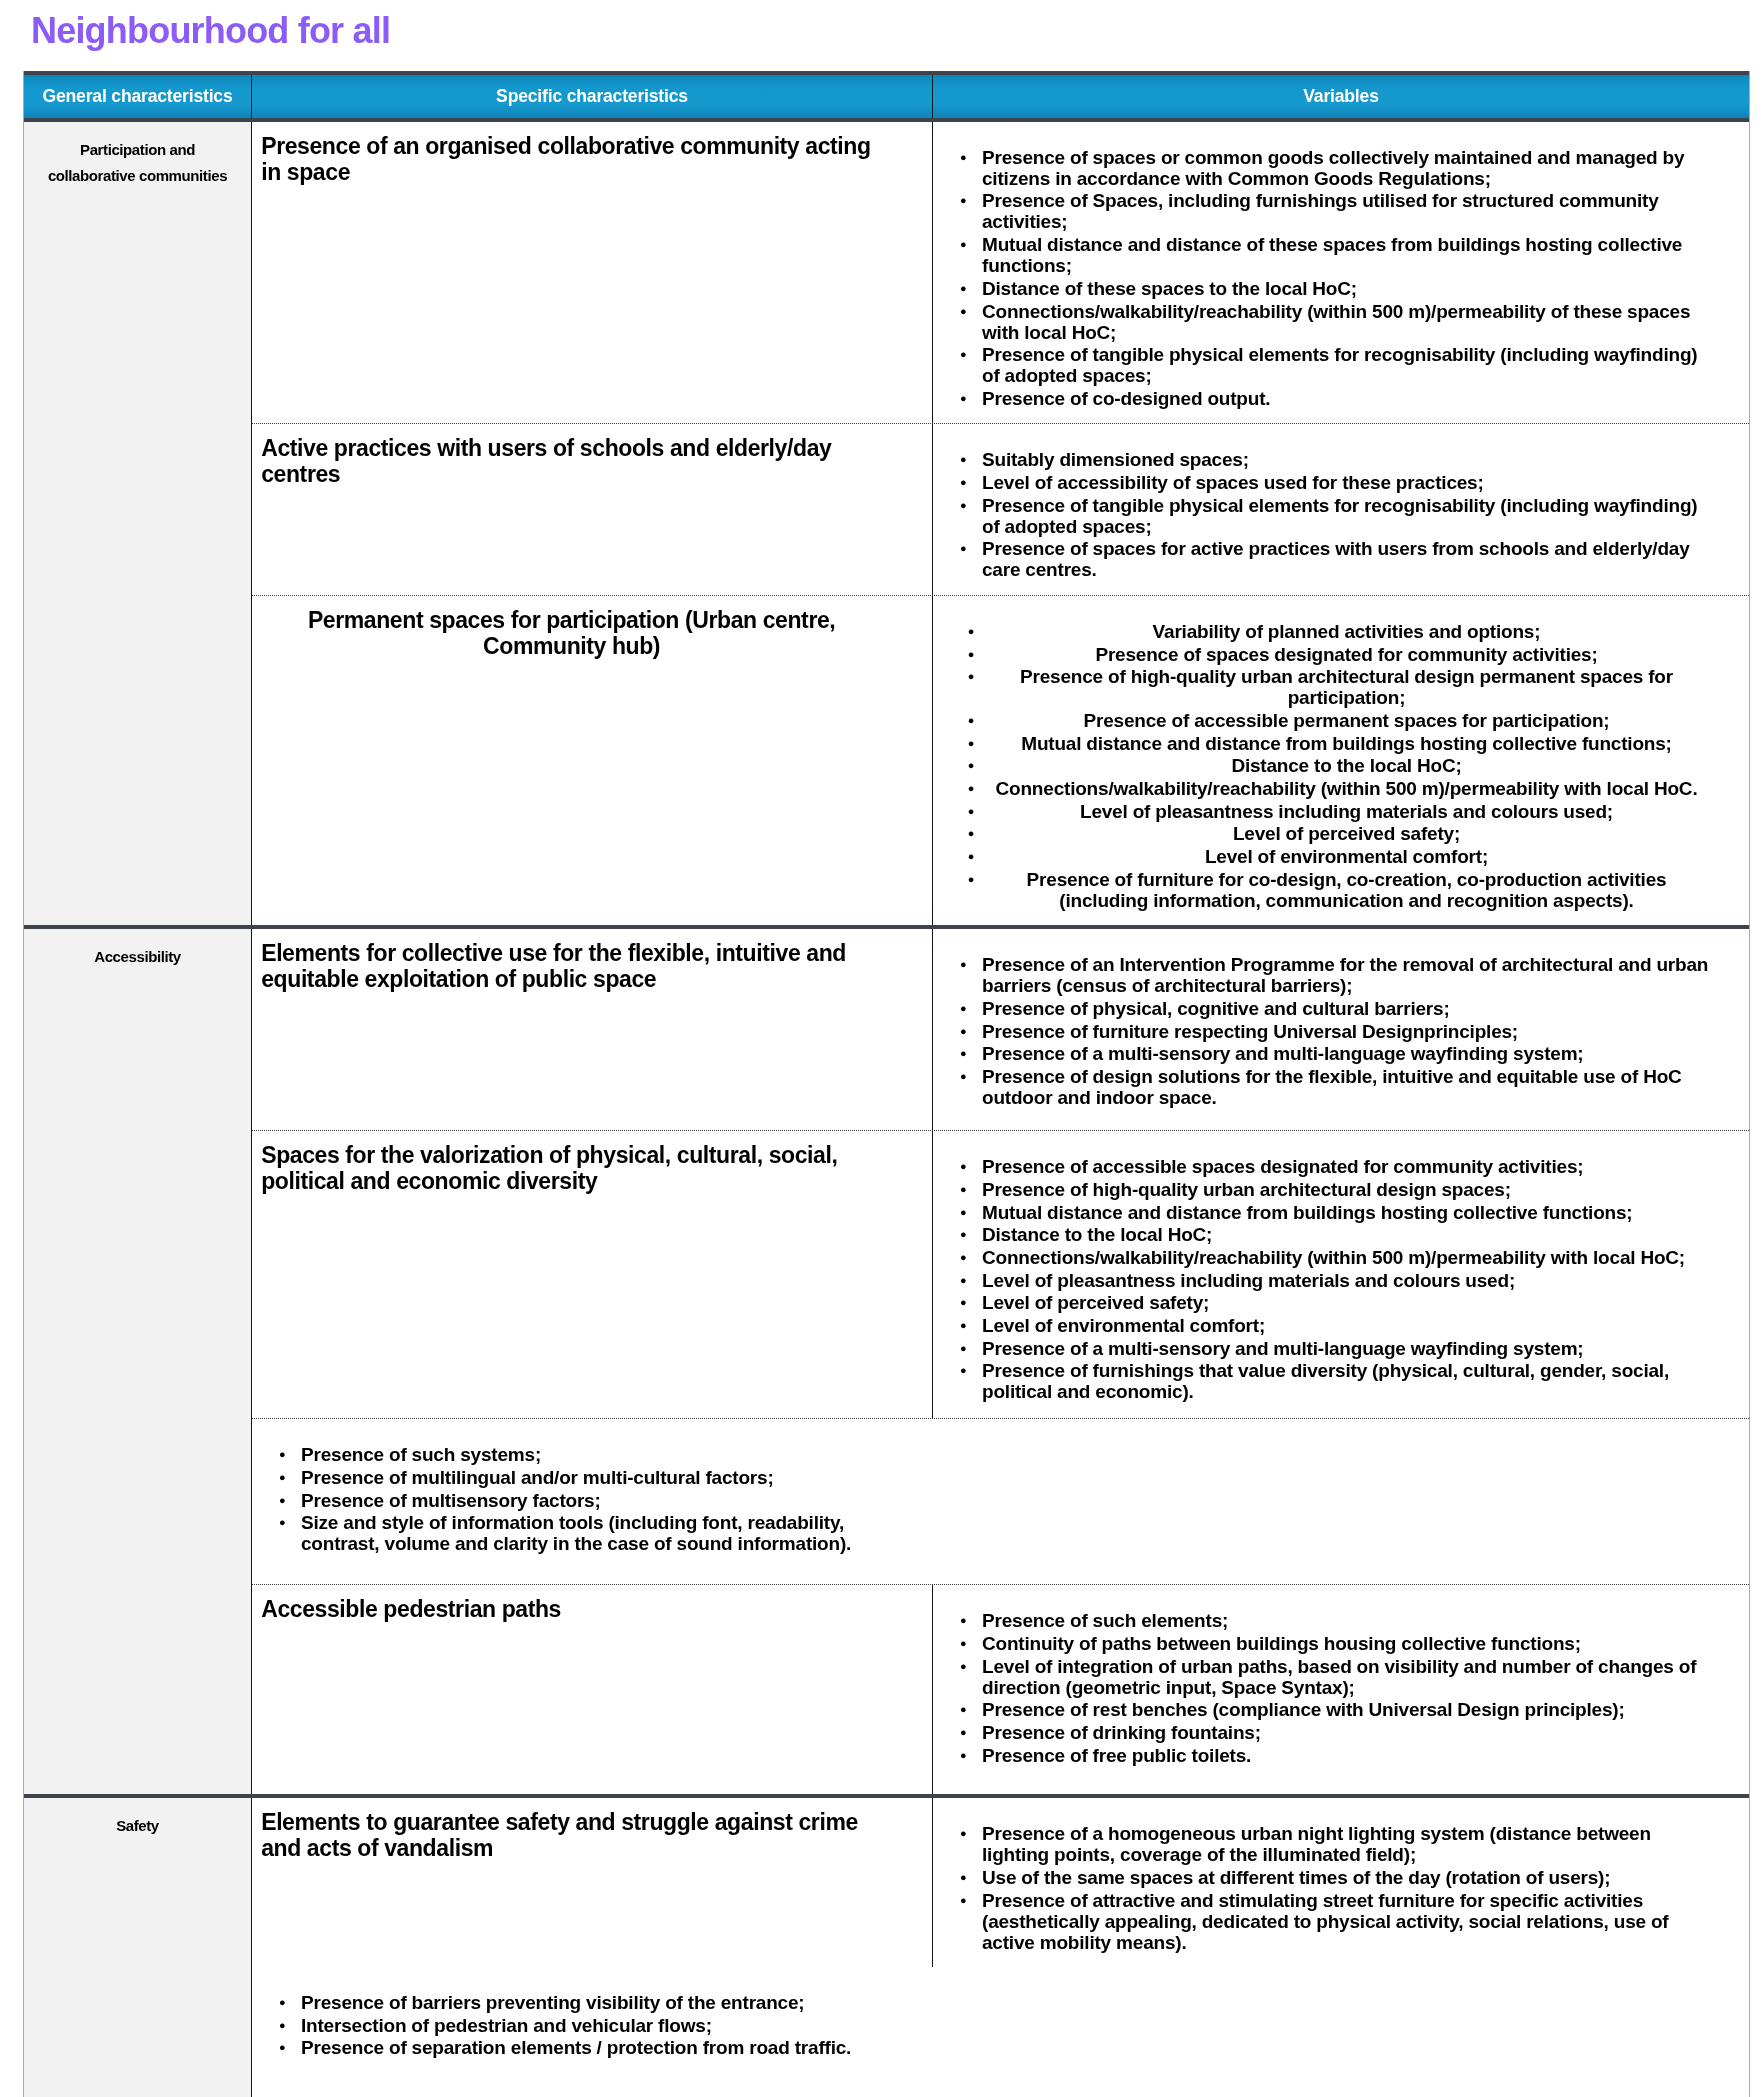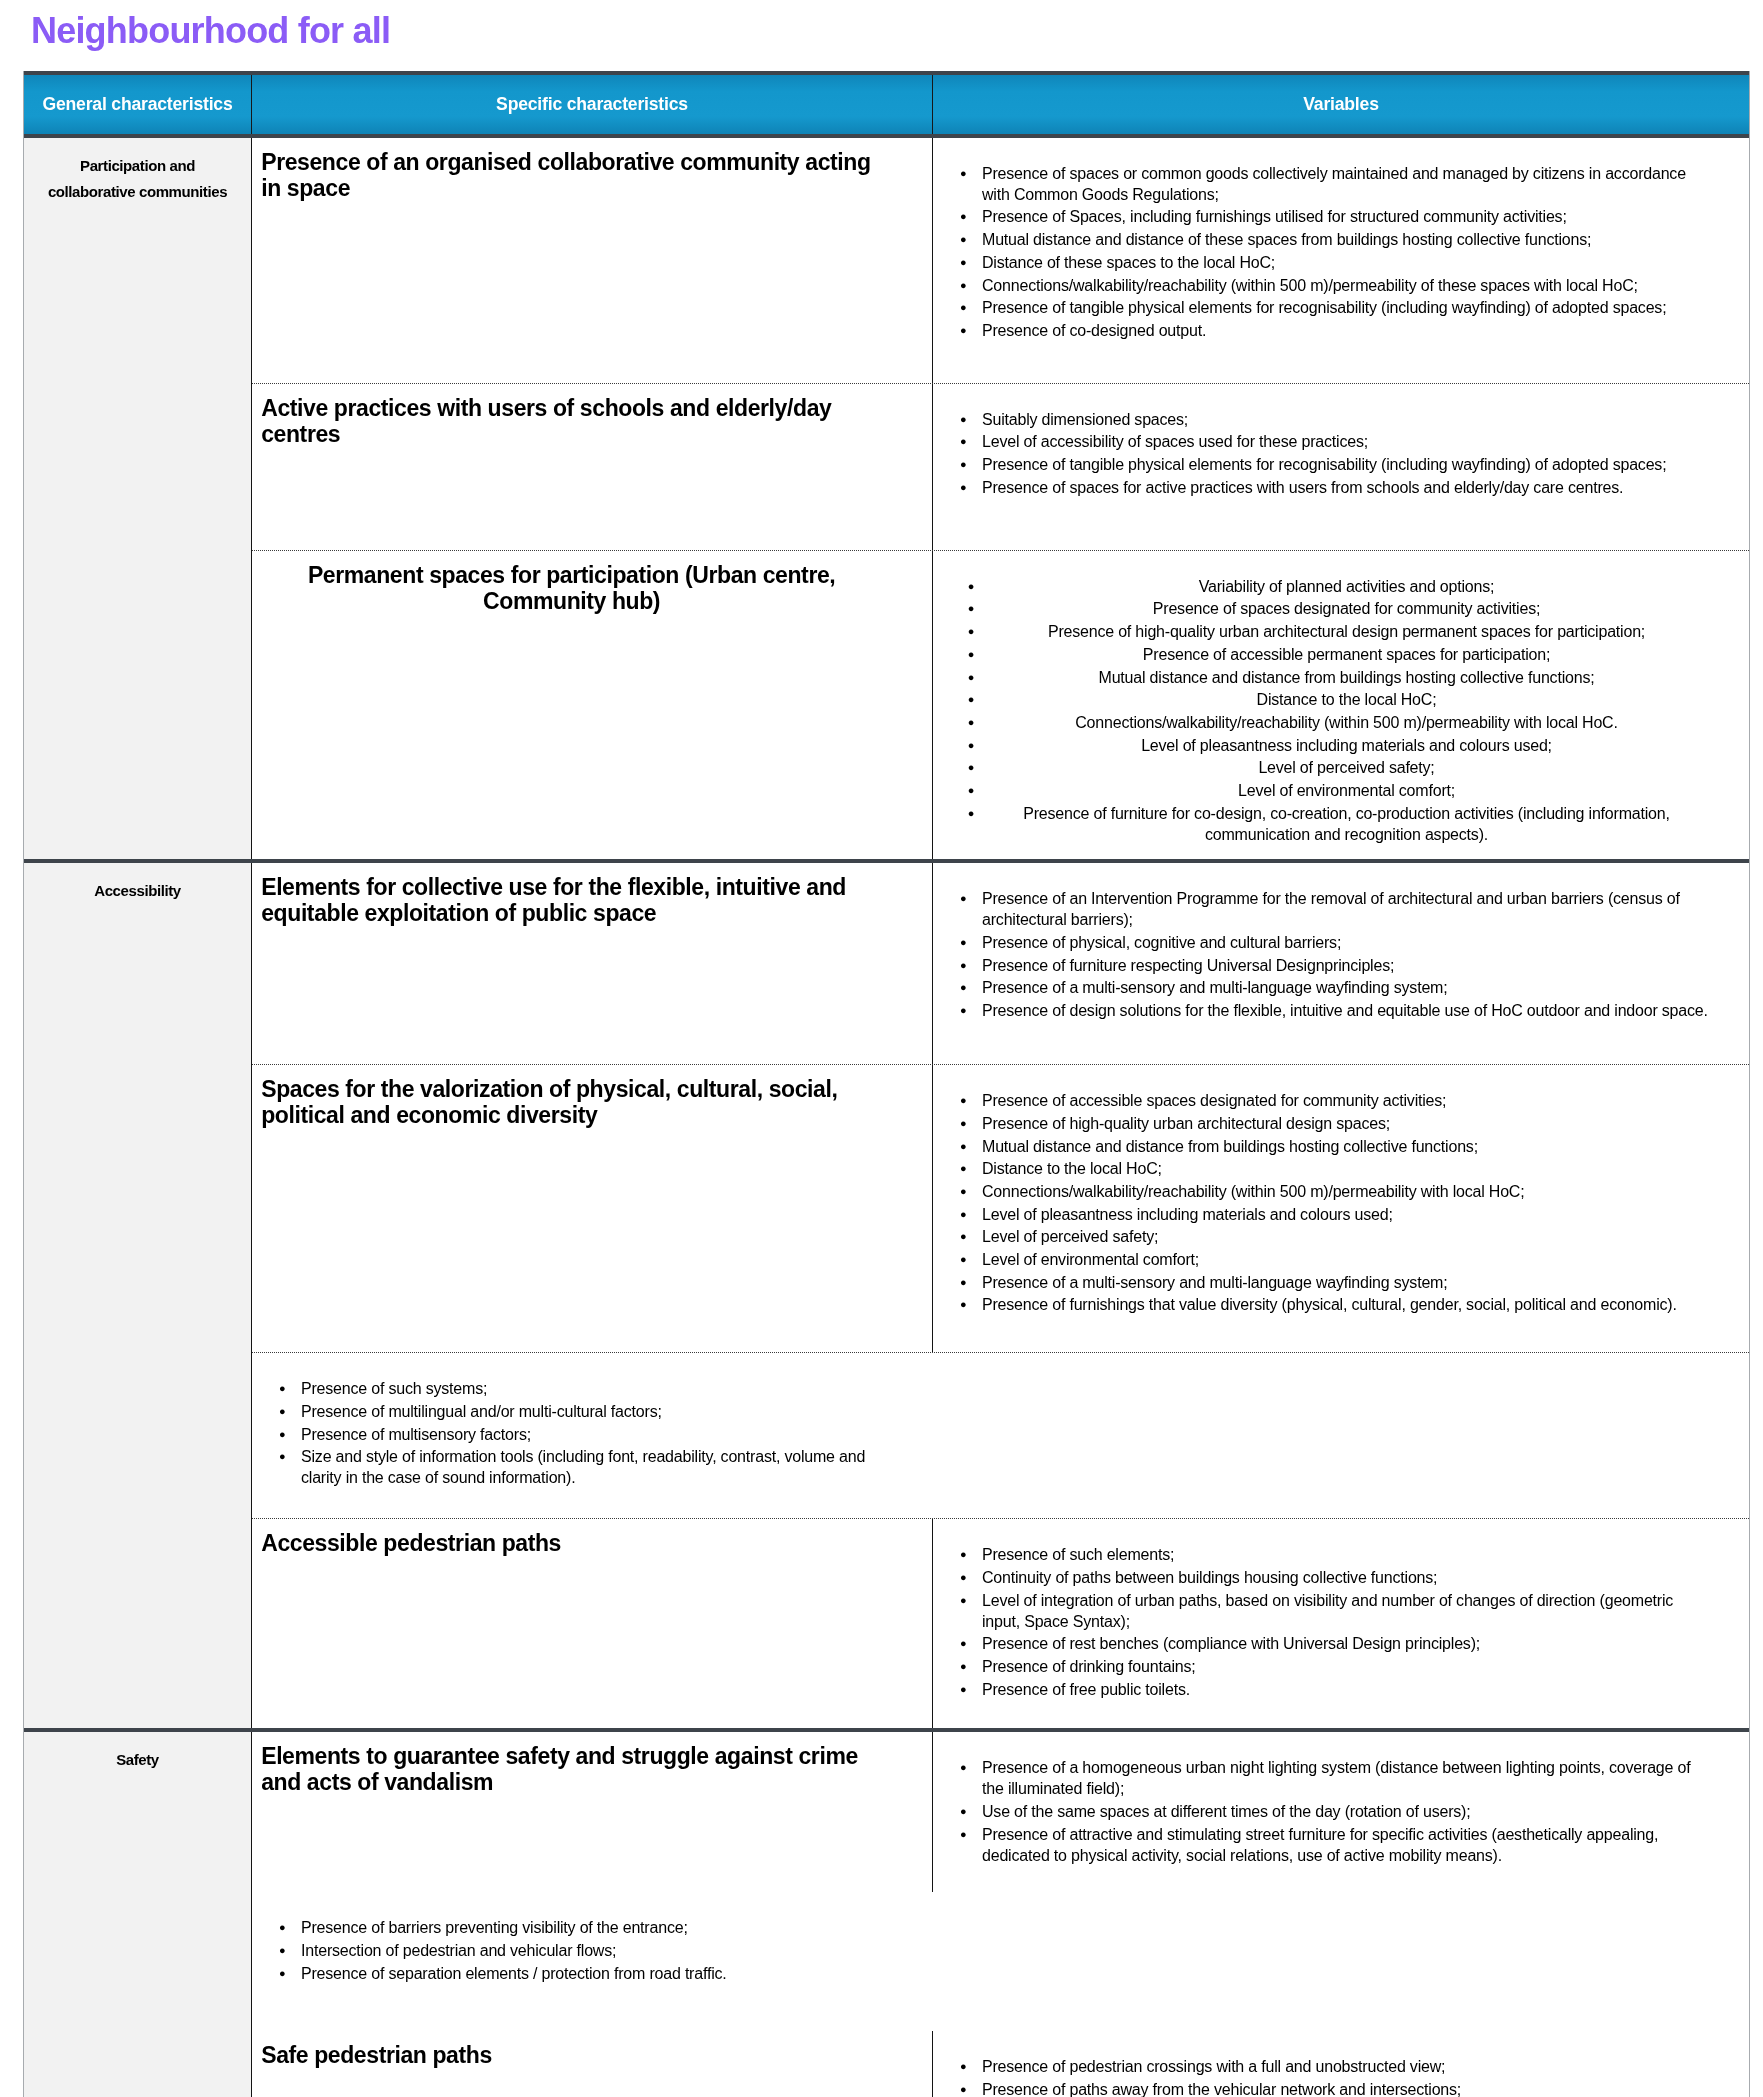--- a/index.html
+++ b/index.html
@@ -34,21 +34,21 @@
   }
   
   .table-header {
     display: grid;
     grid-template-columns: 228px 681px 816px;
     border-top: 4.2px solid #3e444b;
     border-bottom: 4.2px solid #3e444b;
     background: linear-gradient(180deg, #0f86ba 0%, #1397cc 28%, #1599ce 70%, #0e83b6 100%);
   }
   .header-cell {
-    height: 59px;
+    height: 43px;
     display: flex;
     align-items: center;
     justify-content: center;
     color: #ffffff;
     font-weight: bold;
     font-size: 17.6px;
     letter-spacing: -0.2px;
   }
   .header-cell:not(:last-child) { border-right: 1.3px solid #16181a; }
   
@@ -98,23 +98,24 @@
   }
   .bullet {
     flex: 0 0 49px;
     padding-left: 27px;
     box-sizing: border-box;
     font-size: 11px;
     line-height: 21px;
   }
   .var-text {
     flex: 1 1 auto;
-    font-size: 16px;
+    font-size: 19px;
     letter-spacing: -0.2px;
     line-height: 21px;
+    font-weight: bold;
   }
   
   .section:nth-child(1) .row:nth-child(1) { min-height: 245px; }
   .section:nth-child(1) .row:nth-child(2) { min-height: 167px; }
   .section:nth-child(1) .row:nth-child(3) { min-height: 305px; text-align: center; }
   .section:nth-child(2) .row:nth-child(1) { min-height: 201px; }
   .section:nth-child(2) .row:nth-child(2) { min-height: 288px; }
   .section:nth-child(2) .row:nth-child(3) { min-height: 166px; }
   .section:nth-child(2) .row:nth-child(4) { min-height: 210px; }
   .section:nth-child(3) .row:nth-child(1) { min-height: 160px; }

